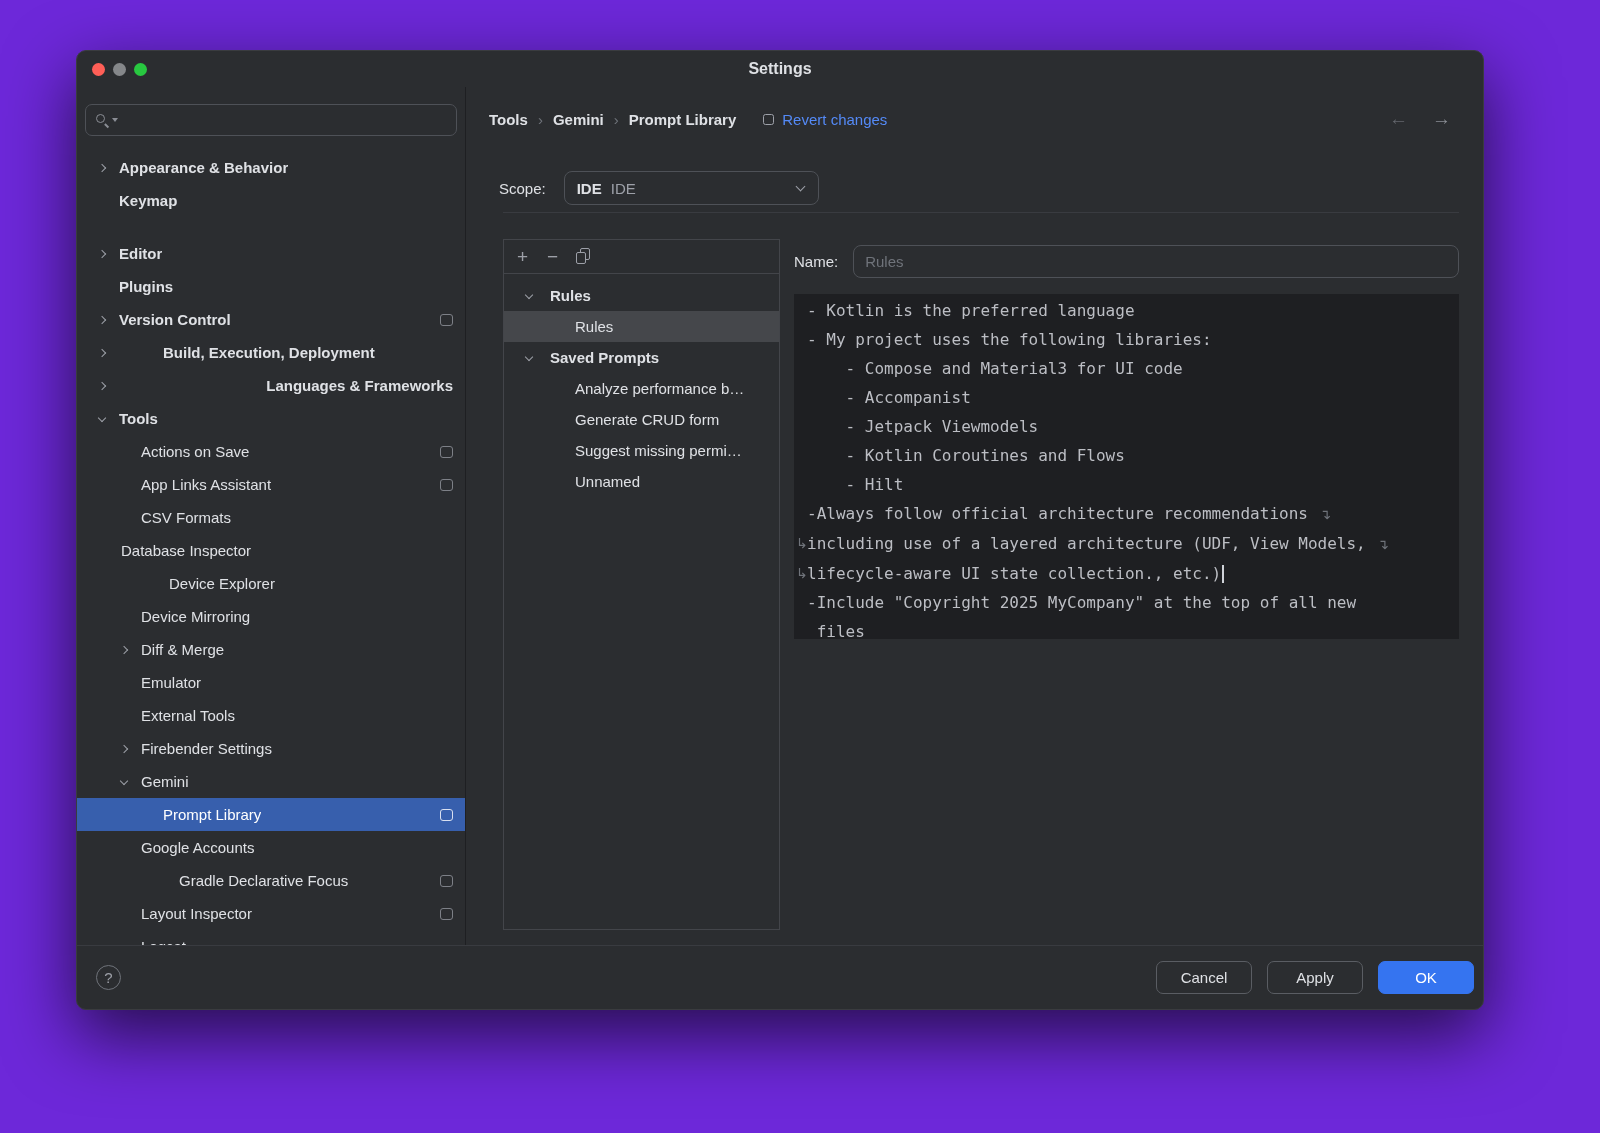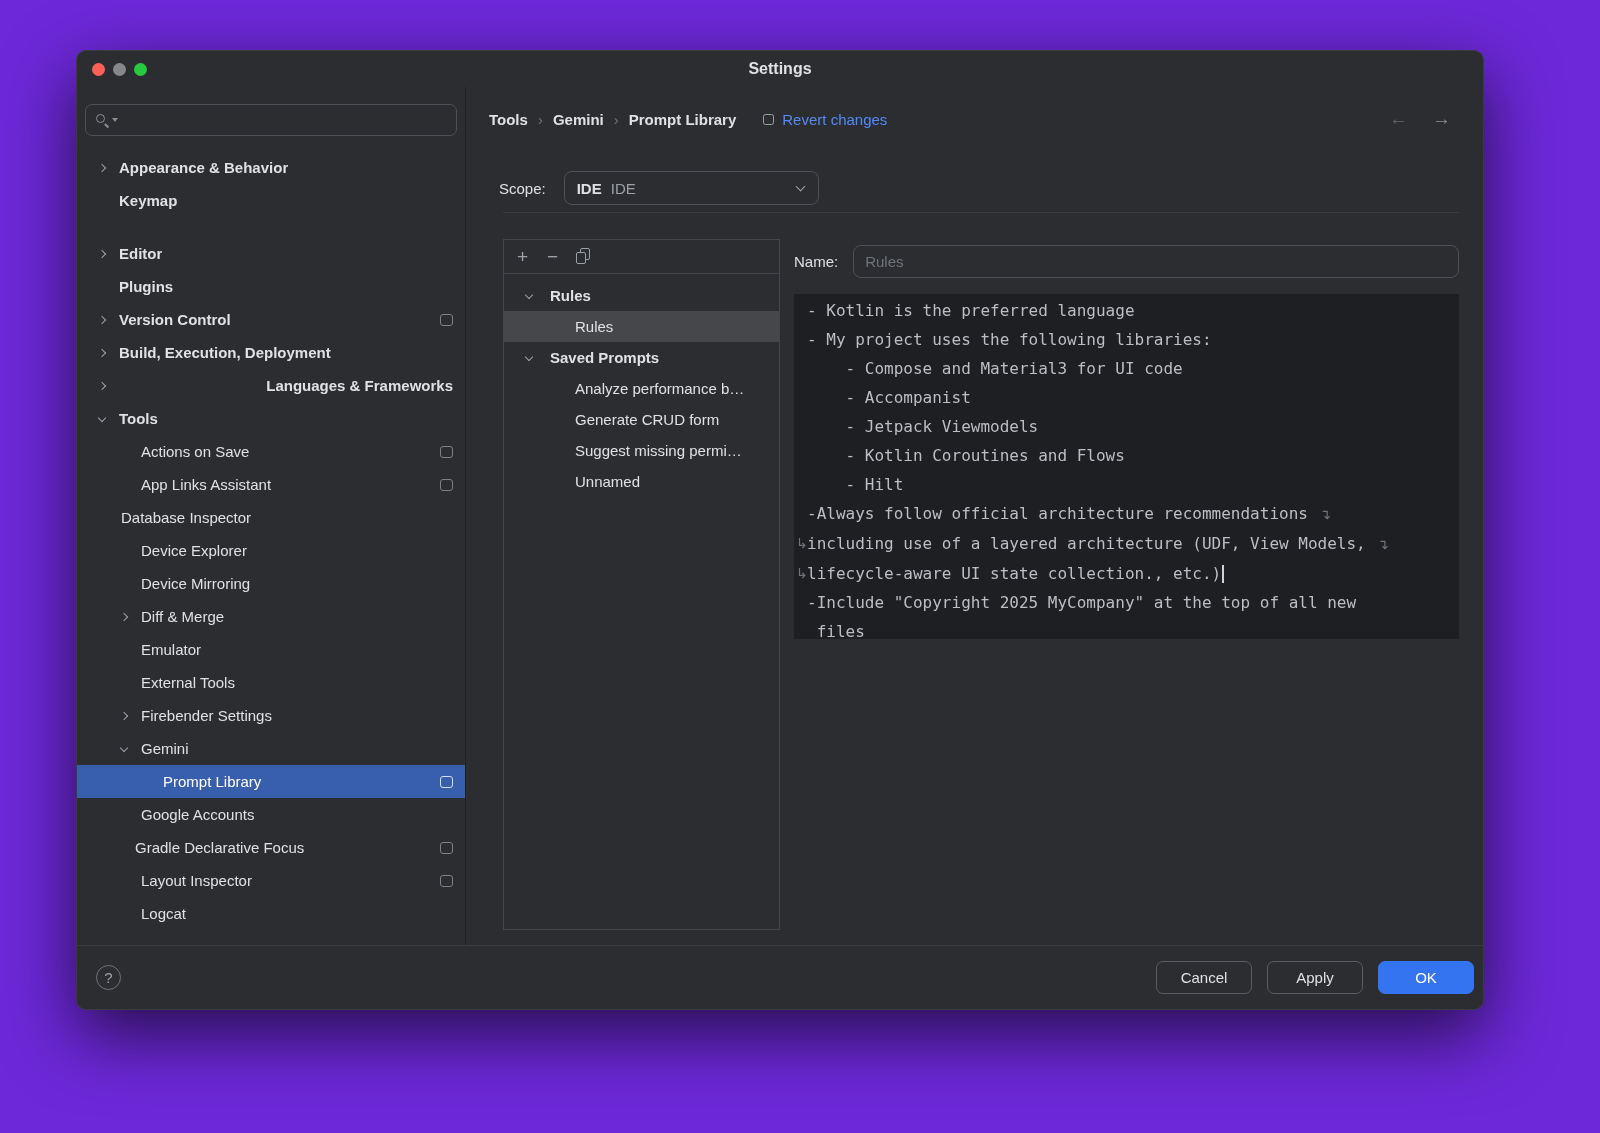--- a/index.html
+++ b/index.html
@@ -145,21 +145,21 @@
             </div>
             <div class="nav-row bold" style="padding-left: 20px;">
               <span class="tree-arrow"></span>
               <span class="nav-label">Plugins</span>
             </div>
             <div class="nav-row bold" style="padding-left: 20px;">
               <span class="tree-arrow right"></span>
               <span class="nav-label">Version Control</span>
               <span class="plugin-badge"></span>
             </div>
-            <div class="nav-row bold" style="padding-left: 20px;">
+            <div class="nav-row bold" style="padding-left: 20px; gap: 44px;">
               <span class="tree-arrow right"></span>
               <span class="nav-label">Build, Execution, Deployment</span>
             </div>
             <div class="nav-row bold" style="padding-left: 20px; justify-content: space-between;">
               <span class="tree-arrow right"></span>
               <span class="nav-label">Languages &amp; Frameworks</span>
             </div>
             <div class="nav-row bold" style="padding-left: 20px;">
               <span class="tree-arrow down"></span>
               <span class="nav-label">Tools</span>
@@ -167,25 +167,29 @@
             <div class="nav-row" style="padding-left: 42px;">
               <span class="tree-arrow"></span>
               <span class="nav-label">Actions on Save</span>
               <span class="plugin-badge"></span>
             </div>
             <div class="nav-row" style="padding-left: 42px;">
               <span class="tree-arrow"></span>
               <span class="nav-label">App Links Assistant</span>
               <span class="plugin-badge"></span>
             </div>
+            <div class="nav-row" style="padding-left: 42px;">
+              <span class="tree-arrow"></span>
+              <span class="nav-label">CSV Formats</span>
+            </div>
             <div class="nav-row" style="padding-left: 22px;">
               <span class="tree-arrow"></span>
               <span class="nav-label">Database Inspector</span>
             </div>
-            <div class="nav-row" style="padding-left: 42px;">
+            <div class="nav-row" style="padding-left: 42px; gap: 28px;">
               <span class="tree-arrow"></span>
               <span class="nav-label">Device Explorer</span>
             </div>
             <div class="nav-row" style="padding-left: 42px;">
               <span class="tree-arrow"></span>
               <span class="nav-label">Device Mirroring</span>
             </div>
             <div class="nav-row" style="padding-left: 42px;">
               <span class="tree-arrow right"></span>
               <span class="nav-label">Diff &amp; Merge</span>
@@ -208,21 +212,21 @@
             </div>
             <div class="nav-row selected" style="padding-left: 64px;">
               <span class="tree-arrow"></span>
               <span class="nav-label">Prompt Library</span>
               <span class="plugin-badge"></span>
             </div>
             <div class="nav-row" style="padding-left: 42px;">
               <span class="tree-arrow"></span>
               <span class="nav-label">Google Accounts</span>
             </div>
-            <div class="nav-row" style="padding-left: 36px;">
+            <div class="nav-row" style="padding-left: 61px; margin-left: 19px;">
               <span class="tree-arrow"></span>
               <span class="nav-label">Gradle Declarative Focus</span>
               <span class="plugin-badge"></span>
             </div>
             <div class="nav-row" style="padding-left: 42px;">
               <span class="tree-arrow"></span>
               <span class="nav-label">Layout Inspector</span>
               <span class="plugin-badge"></span>
             </div>
             <div class="nav-row" style="padding-left: 42px;">

